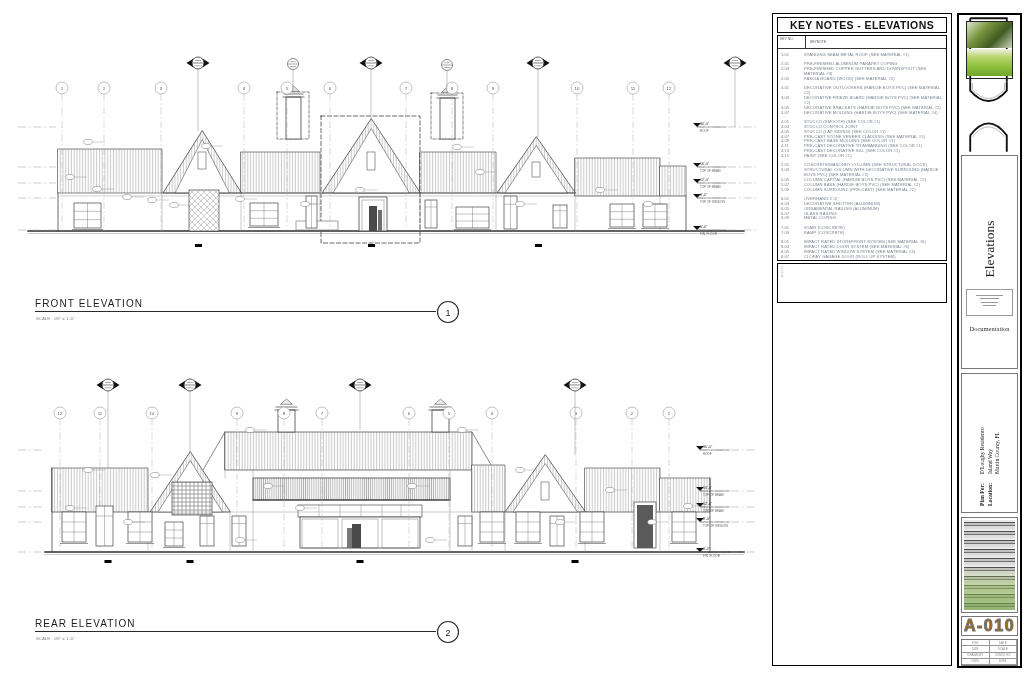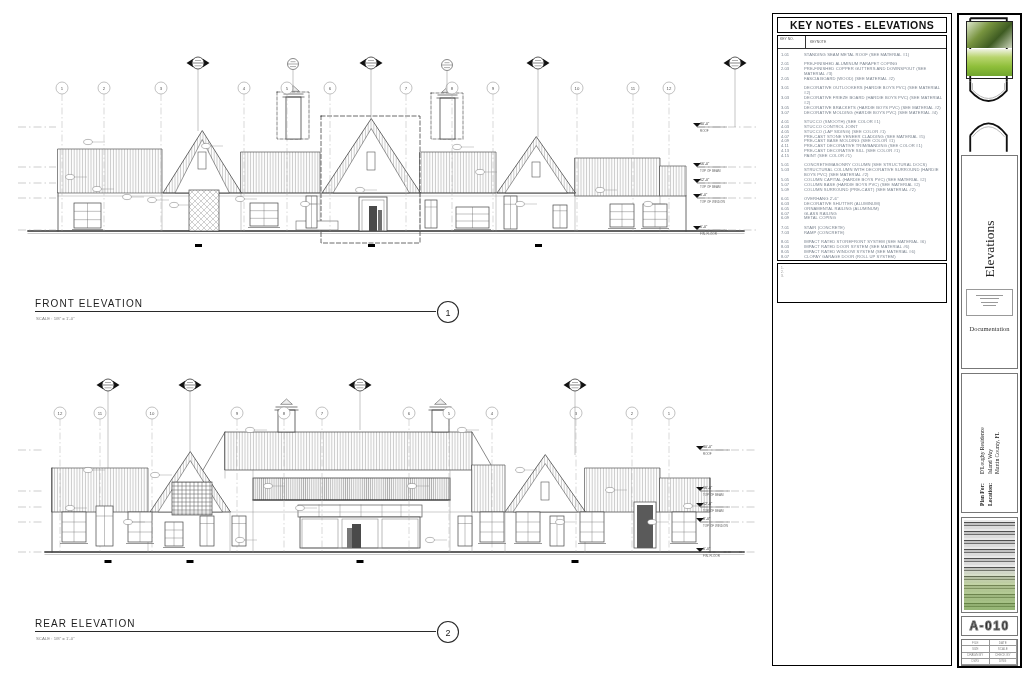--- a/index.html
+++ b/index.html
@@ -44,21 +44,21 @@
   .pf-rot{position:absolute;left:50%;top:50%;transform:translate(-50%,-50%) rotate(-90deg);
     width:126px;font-family:"Liberation Serif",serif;color:#222;}
   .pf-row{display:flex;font-size:5.6px;line-height:6.4px;margin:2px 0;}
   .pf-row .lbl{width:32px;font-weight:bold;flex:none;}
   .sig-box{top:502px;height:96px;overflow:hidden;}
   .sig{position:absolute;inset:2px;
     background:
       linear-gradient(180deg,rgba(255,255,255,0) 52%,rgba(150,185,90,.5) 72%,rgba(110,160,60,.65) 100%),
       repeating-linear-gradient(180deg,#e9e9e9 0 2px,#4f4f4f 2px 3px,#c2c2c2 3px 5px,#6f6f6f 5px 6px,#dcdcdc 6px 9px);}
   .num-box{top:601px;height:20px;display:flex;align-items:center;justify-content:center;}
-  .sheet-num{font-size:12px;font-weight:bold;letter-spacing:1.5px;color:#000000;
+  .sheet-num{font-size:16px;font-weight:bold;letter-spacing:1.5px;color:#a16207;
     -webkit-text-stroke:1px #777;text-shadow:0 0 1px #999;text-align:right;}
   .info-box{top:624px;height:27px;padding:0;}
   .info-grid{display:grid;grid-template-columns:1fr 1fr;height:100%;}
   .info-cell{border-right:.5px solid #999;border-bottom:.5px solid #999;font-size:3px;
     color:#888;display:flex;align-items:center;justify-content:center;overflow:hidden;}
 </style>
 </head>
 <body>
 
 <div class="sheet">

